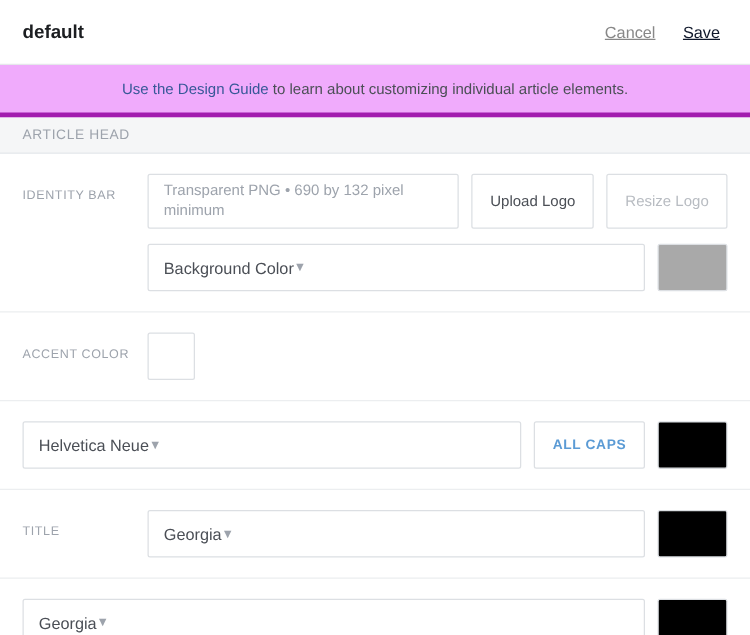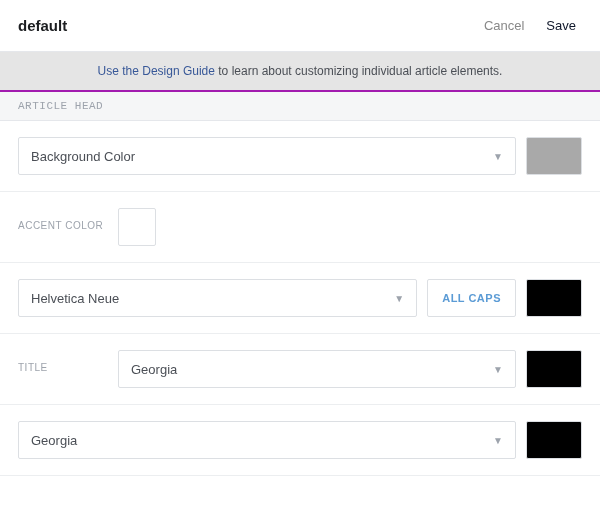--- a/index.html
+++ b/index.html
@@ -18,40 +18,40 @@
   }
   .topbar .title {
     font-weight: 700;
     font-size: 15px;
   }
   .topbar .spacer { flex: 1; }
   .topbar .btn {
     font-size: 13px;
     cursor: pointer;
     padding: 4px 6px;
+    text-decoration: underline;
   }
   .topbar .btn.cancel { color: #888; margin-right: 10px; }
   .topbar .btn.save { color: #0f172a; font-weight: 500; }
   .info-banner {
-    background: #e5e5e5;
+    background: #f0abfc;
     color: #4b4f56;
     font-size: 12px;
     text-align: center;
     padding: 12px 14px;
-    border-bottom: 2px solid #a21caf;
+    border-bottom: 4px solid #a21caf;
   }
   .info-banner .link { color: #385898; cursor: pointer; }
   .section-header {
     background: #f5f6f7;
     color: #9da3ac;
     font-size: 11px;
     letter-spacing: 0.5px;
     padding: 8px 18px;
     border-bottom: 1px solid #e5e7eb;
-    font-family: Liberation Mono, monospace;
   }
   .row {
     display: flex;
     align-items: flex-start;
     padding: 16px 18px;
     border-bottom: 1px solid #eceef0;
   }
   .row-label {
     width: 100px;
     flex-shrink: 0;
@@ -94,21 +94,21 @@
     cursor: pointer;
     height: 44px;
   }
   .btn-box.disabled { color: #b8bcc2; cursor: default; }
   .select {
     flex: 1;
     padding: 0 12px;
     font-size: 13px;
     color: #4b4f56;
     cursor: pointer;
-    justify-content: space-between;
+    justify-content: flex-start;
   }
   .select .caret {
     color: #9da3ac;
     font-size: 10px;
   }
   .swatch {
     width: 56px;
     height: 38px;
     border: 1px solid #dcdfe3;
     border-radius: 2px;
@@ -139,21 +139,27 @@
   <div class="btn save">Save</div>
 </div>
 
 <div class="info-banner">
   <span class="link">Use the Design Guide</span><span> to learn about customizing individual article elements.</span>
 </div>
 
 <div class="section-header">ARTICLE HEAD</div>
 
 <div class="row">
-  <div class="row-content">
+  <div class="row-label">IDENTITY BAR</div>
+  <div class="row-content">
+    <div class="hline">
+      <div class="box logo-desc">Transparent PNG • 690 by 132 pixel minimum</div>
+      <div class="box btn-box">Upload Logo</div>
+      <div class="box btn-box disabled">Resize Logo</div>
+    </div>
     <div class="hline">
       <div class="box select">
         <span>Background Color</span>
         <span class="caret">▼</span>
       </div>
       <div class="swatch" style="background:#a9a9a9"></div>
     </div>
   </div>
 </div>
 

